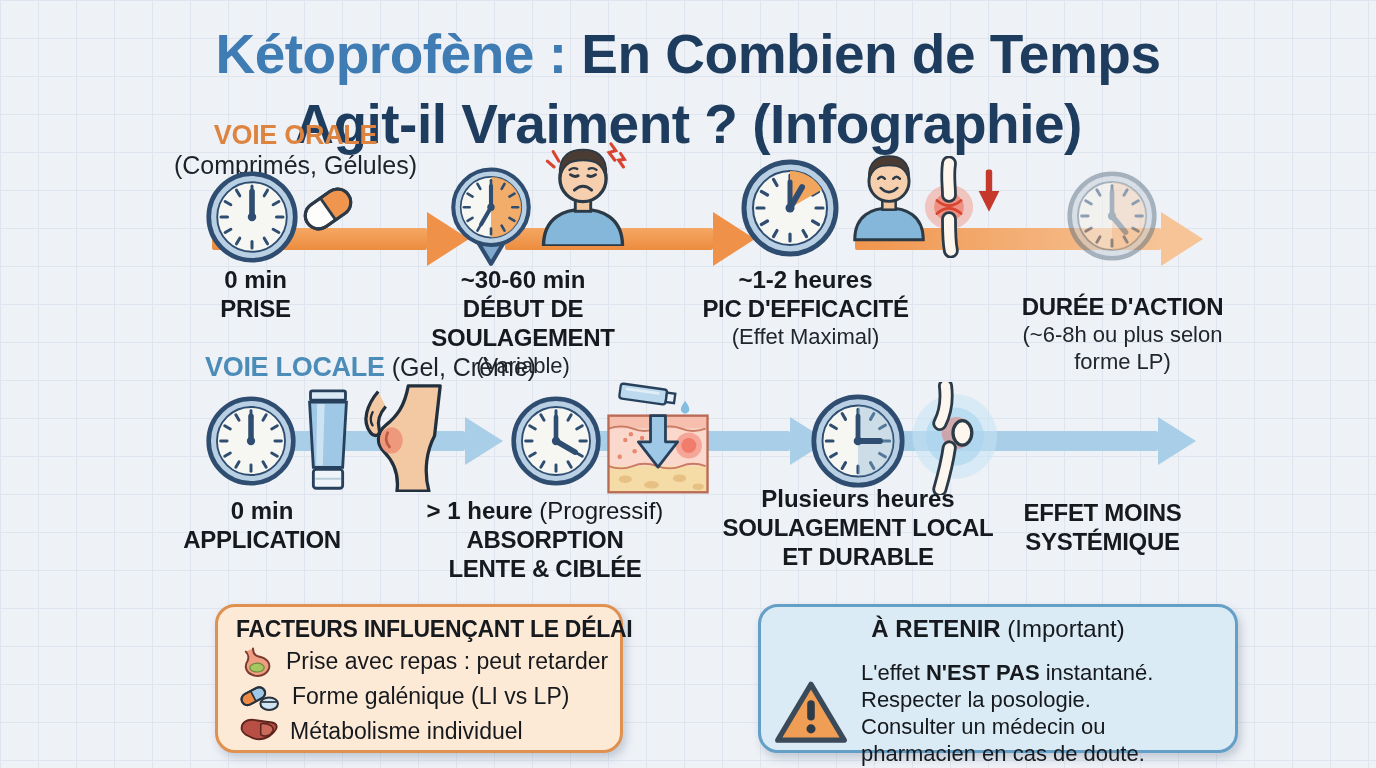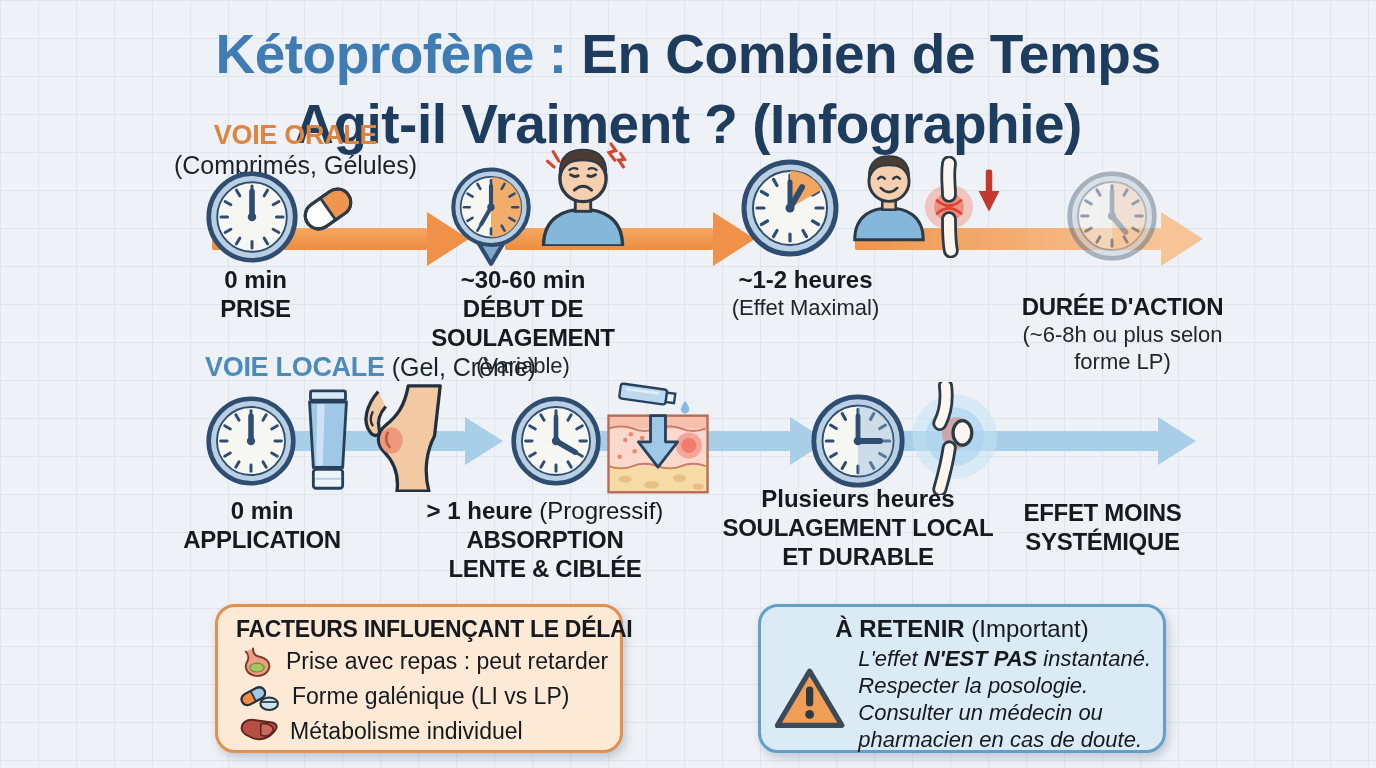--- a/index.html
+++ b/index.html
@@ -46,28 +46,28 @@
   .step .time { font-size:24px; font-weight:700; line-height:29px; }
   .step .time .tnote { font-weight:400; }
   .step .stitle { font-size:24px; font-weight:700; line-height:29px; letter-spacing:-0.3px; }
   .step .snote { font-size:22px; font-weight:400; line-height:27px; color:#21262c; }
 
   .icon { position:absolute; }
 
   
   .box { position:absolute; border-radius:20px; box-shadow:3px 5px 9px rgba(110,130,155,.35); }
   .box.factors { left:215px; top:604px; width:408px; height:149px; background:#fcead6; border:3.5px solid #e0904f; padding:9px 18px 6px 18px; }
-  .box.remember { left:758px; top:604px; width:408px; height:149px; background:#daebf6; border:3.5px solid #639fc6; padding:8px 12px 6px 12px; }
+  .box.remember { left:758px; top:604px; width:480px; height:149px; background:#daebf6; border:3.5px solid #639fc6; padding:8px 12px 6px 12px; }
   .box-title { font-size:23px; font-weight:700; text-align:center; letter-spacing:-0.3px; white-space:nowrap; }
   .factor-row { display:flex; align-items:center; gap:12px; margin:2px 0 0 4px; height:33px; }
   .factor-row svg { flex:0 0 auto; }
   .factor-text { font-size:23px; white-space:nowrap; }
   .rem-title { font-size:24px; text-align:center; white-space:nowrap; }
   .rem-title .b { font-weight:700; }
-  .rem-body { display:flex; align-items:center; margin-top:2px;font-style:italic; }
+  .rem-body { display:flex; align-items:center; margin-top:16px; }
   .rem-lines { margin-left:12px; font-size:22px; line-height:27px; }
   .rem-lines .b { font-weight:700; }
   .rem-lines div { white-space:nowrap; }
 </style>
 </head>
 <body>
 
 <svg width="0" height="0" style="position:absolute" aria-hidden="true">
   <defs>
     <g id="ticks" stroke="#2e4d70" stroke-width="3.2" stroke-linecap="round">
@@ -190,20 +190,21 @@
   <div class="time">0 min</div>
   <div class="stitle">PRISE</div>
 </div>
 <div class="step" style="left:408px; top:265px; width:230px;">
   <div class="time">~30-60 min</div>
   <div class="stitle">DÉBUT DE SOULAGEMENT</div>
   <div class="snote">(Variable)</div>
 </div>
 <div class="step" style="left:668px; top:265px; width:275px;">
   <div class="time">~1-2 heures</div>
+  <div class="stitle">PIC D'EFFICACITÉ</div>
   <div class="snote">(Effet Maximal)</div>
 </div>
 <div class="step" style="left:1000px; top:292px; width:245px;">
   <div class="stitle">DURÉE D'ACTION</div>
   <div class="snote">(~6-8h ou plus selon forme LP)</div>
 </div>
 
 <div class="abs local-head" style="left:205px; top:352px;">
   <span class="route-name local">VOIE LOCALE</span><span> (Gel, Crème)</span>
 </div>

